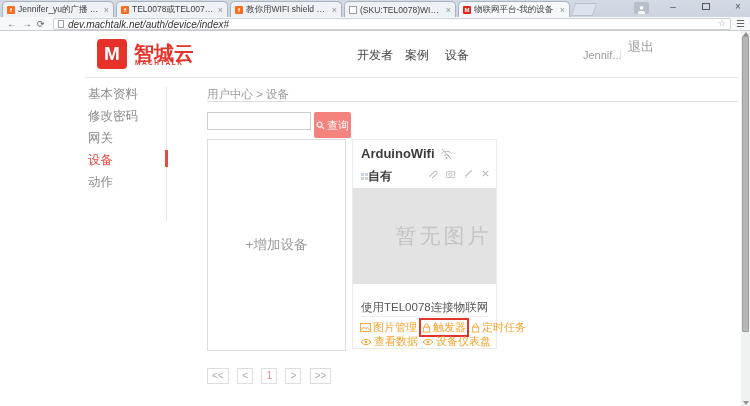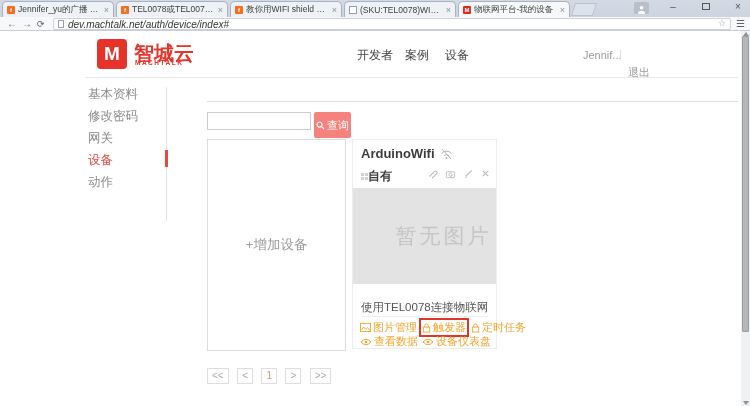--- a/index.html
+++ b/index.html
@@ -59,21 +59,21 @@
     background:#e63228; border-radius:4px; color:#fff; font-weight:bold;
     font-size:19px; text-align:center; line-height:30px; }
   #brand-name { position:absolute; left:49px; top:9px; color:#e63228;
     font-size:20px; font-weight:bold; }
   #brand-sub { position:absolute; left:50px; top:28px; color:#e63228;
     font-size:6.5px; letter-spacing:1.5px; font-weight:bold; }
   .topnav { position:absolute; top:16px; font-size:12px; color:#444; cursor:pointer; }
   #nav-0 { left:272px; } #nav-1 { left:320px; } #nav-2 { left:360px; }
   #user-name { position:absolute; left:498px; top:18px; font-size:11px; color:#9b9b9b; }
   #user-div { position:absolute; left:534px; top:17px; font-size:11px; color:#ddd; }
-  #logout { position:absolute; left:543px; top:34px; font-size:11px; color:#9b9b9b; cursor:pointer; }
+  #logout { position:absolute; left:543px; top:7px; font-size:13px; color:#9b9b9b; cursor:pointer; }
 
   .side-item { position:absolute; left:88px; font-size:12.5px; color:#8a8a8a; cursor:pointer; }
   .side-item.active { color:#e6493f; }
   #side-div { position:absolute; left:166px; top:56px; width:1px; height:134px; background:#e4e4e4; }
   #side-ind { position:absolute; left:165px; top:119px; width:3px; height:17px; background:#e6493f; }
 
   #breadcrumb { position:absolute; left:207px; top:56px; font-size:11.5px; color:#9b9b9b; }
   #hr1 { position:absolute; left:207px; top:70px; width:531px; height:1px; background:#dcdcdc; }
 
   #search-input { position:absolute; left:207px; top:81px; width:104px; height:18px;
@@ -182,20 +182,21 @@
   </div>
 
   <span class="side-item" style="top:55px">基本资料</span>
   <span class="side-item" style="top:77px">修改密码</span>
   <span class="side-item" style="top:99px">网关</span>
   <span class="side-item active" style="top:121px">设备</span>
   <span class="side-item" style="top:143px">动作</span>
   <div id="side-div"></div>
   <div id="side-ind"></div>
 
+  <div id="breadcrumb">用户中心 &gt; 设备</div>
   <div id="hr1"></div>
 
   <input id="search-input" value="" style="">
   <button id="search-btn">
     <svg width="9" height="9" viewBox="0 0 10 10">
       <circle cx="4" cy="4" r="2.8" fill="none" stroke="#fff" stroke-width="1.2"></circle>
       <line x1="6.2" y1="6.2" x2="9" y2="9" stroke="#fff" stroke-width="1.2"></line>
     </svg>
     <span>查询</span>
   </button>

